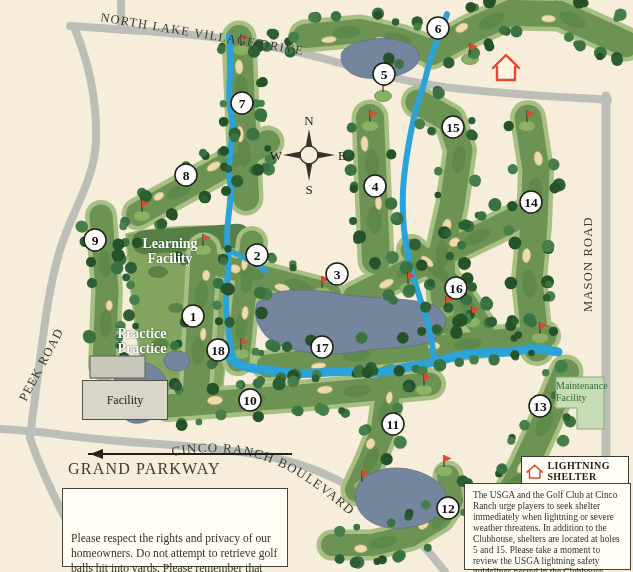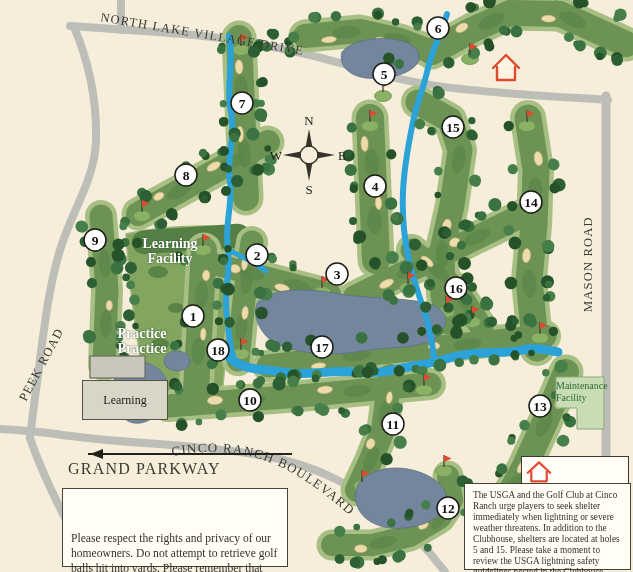--- a/index.html
+++ b/index.html
@@ -679,27 +679,28 @@
         </g>
         <g>
           <circle cx="218" cy="350" r="11" fill="#ffffff" stroke="#1c1c18" stroke-width="1.5"></circle>
           <text x="218" y="350" text-anchor="middle" dy="0.36em" font-size="13.5" font-weight="bold" fill="#111">18</text>
         </g>
       </g>
   </svg>
 
   <div class="overlay facility-label" style="left:122px;top:236px;width:96px;">Learning Facility</div>
   <div class="overlay facility-label" style="left:96px;top:326px;width:92px;">Practice Practice</div>
-  <div class="overlay bldg-label" style="left:82px;top:380px;width:86px;height:40px;">Learning</div>
+  <div class="overlay bldg-label" style="left:82px;top:380px;width:86px;height:40px;">Facility</div>
   <div class="overlay maint-label" style="left:556px;top:380px;width:48px;">Maintenance Facility</div>
 
   <div class="overlay legend-box" style="left:521px;top:456px;width:108px;height:30px;">
     <svg width="26" height="24" viewBox="0 0 30 28">
       <path d="M6 15 L6 26 L24 26 L24 15 M2 16 L15 4 L28 16" fill="#fff" stroke="#e04a2f" stroke-width="2.6" stroke-linejoin="round" stroke-linecap="round"></path>
     </svg>
+    <div class="legend-text">LIGHTNING SHELTER</div>
   </div>
 
   <div id="notice-left" class="overlay notice" style="left:62px;top:488px;width:226px;height:79px;">
     <p>Please respect the rights and privacy of our homeowners. Do not attempt to retrieve golf balls hit into yards. Please remember that golfers are responsible for any damages they cause to private property.</p>
   </div>
   <div id="notice-right" class="overlay notice" style="left:464px;top:483px;width:167px;height:87px;">
     <p>The USGA and the Golf Club at Cinco Ranch urge players to seek shelter immediately when lightning or severe weather threatens. In addition to the Clubhouse, shelters are located at holes 5 and 15. Please take a moment to review the USGA lightning safety guidelines posted in the Clubhouse before beginning play.</p>
   </div>
 </div>
 

